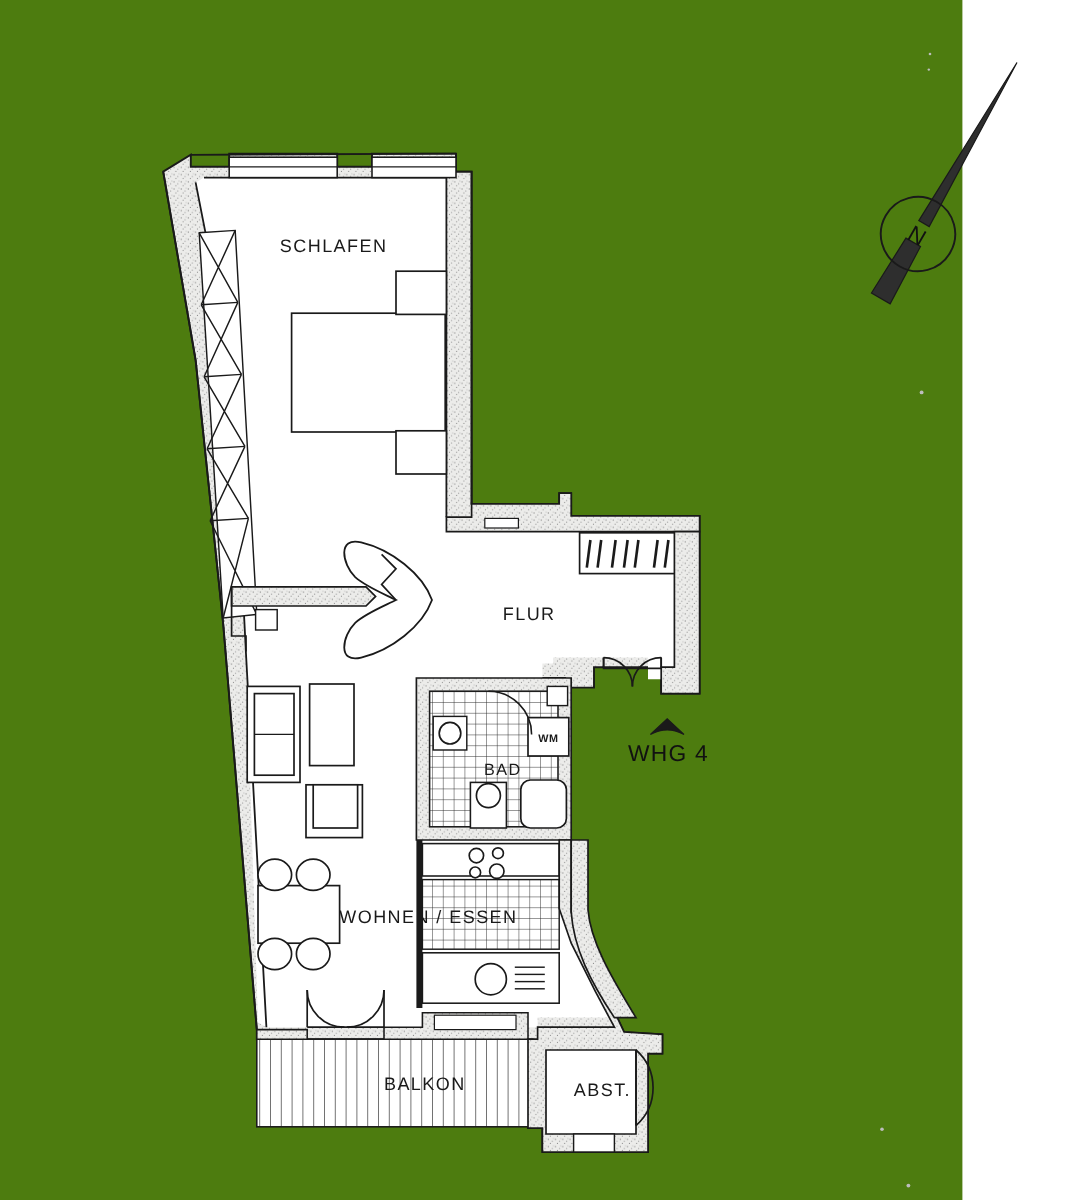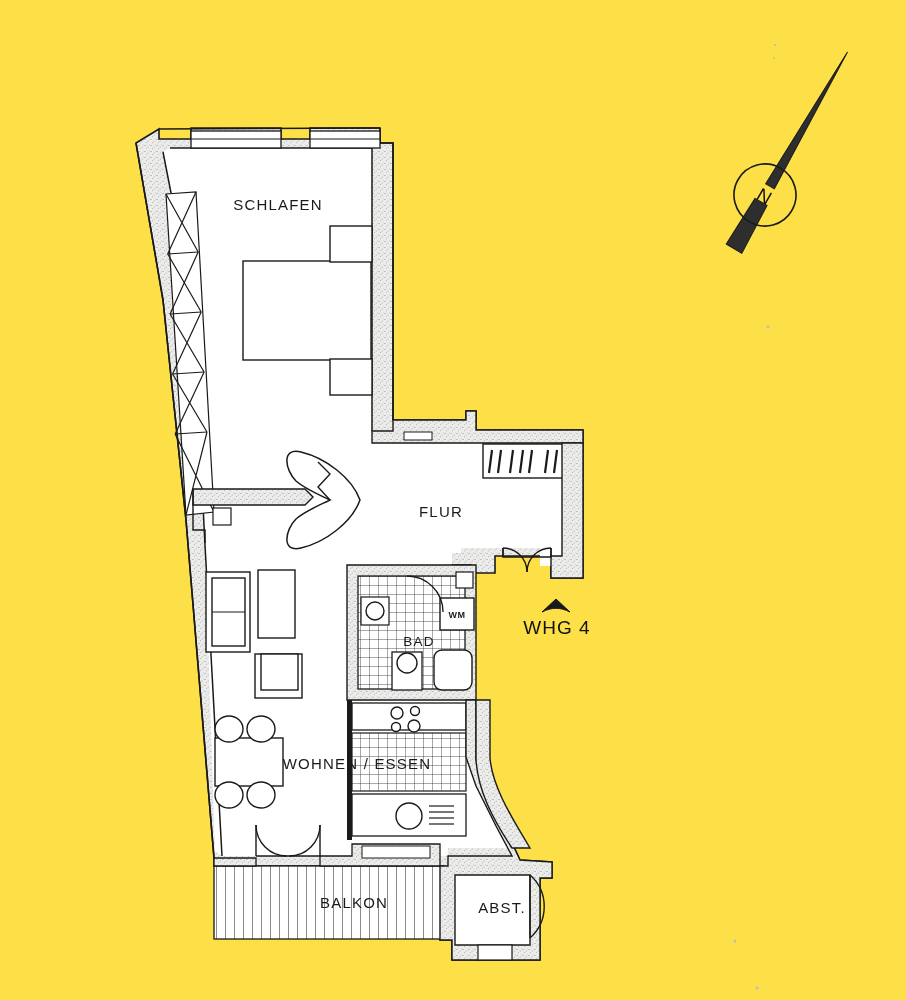--- a/index.html
+++ b/index.html
@@ -1,18 +1,18 @@
 <!DOCTYPE html>
 <html><head>
 <meta charset="utf-8">
 <style>
   html,body{margin:0;padding:0;background:#ffffff;}
   body{width:906px;height:1000px;overflow:hidden;
        font-family:"Liberation Sans", sans-serif;color:#111;}
-  #stage{position:relative;width:906px;height:1000px;background:#fde047;}
+  #stage{position:relative;width:802px;height:1000px;background:#4d7c0f;}
   svg{display:block;}
   .roomlabel{font-family:"Liberation Sans", sans-serif;
     font-size:15px;letter-spacing:1.2px;fill:#1a1a1a;}
   .roomlabel.sm{font-size:13.5px;}
   .roomlabel.tiny{font-size:9px;font-weight:bold;letter-spacing:0.5px;}
   .unitlabel{font-family:"Liberation Sans", sans-serif;
     font-size:19px;letter-spacing:1px;fill:#111;}
   .compassN{font-family:"Liberation Sans", sans-serif;
     font-size:19px;fill:#111;font-weight:normal;}
 </style>

